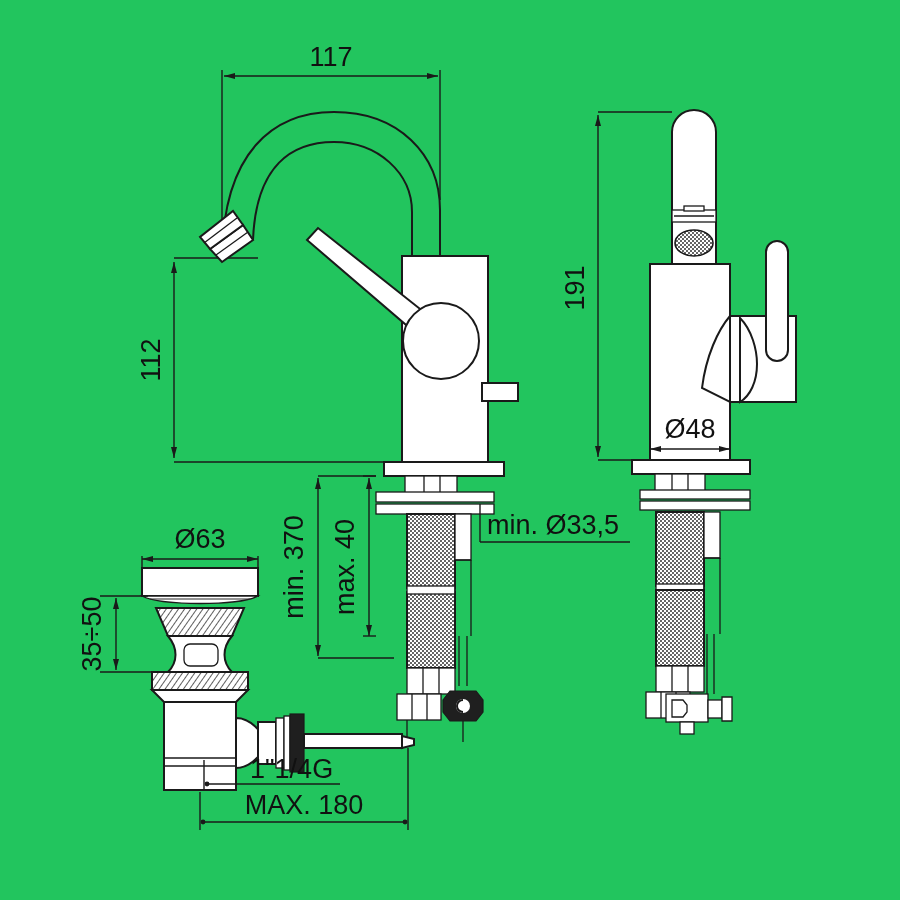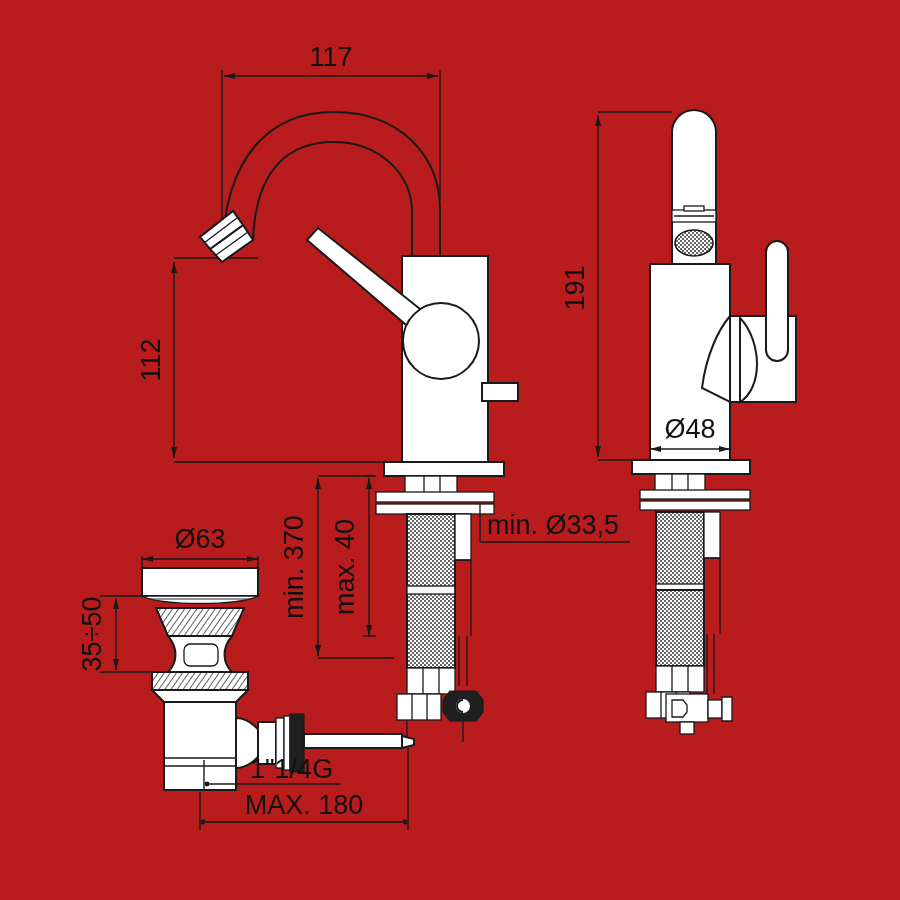--- a/index.html
+++ b/index.html
@@ -11,21 +11,21 @@
   body {
     width: 900px;
     height: 900px;
     font-family: "Liberation Sans", sans-serif;
     overflow: hidden;
   }
   #drawing-root {
     position: relative;
     width: 900px;
     height: 900px;
-    background: #b91c1c;
+    background: #22c55e;
     text-decoration: underline;
   }
   svg#tech-drawing {
     display: block;
     width: 900px;
     height: 900px;
   }
   .ln {
     fill: none;
     stroke: #1a1a1a;

